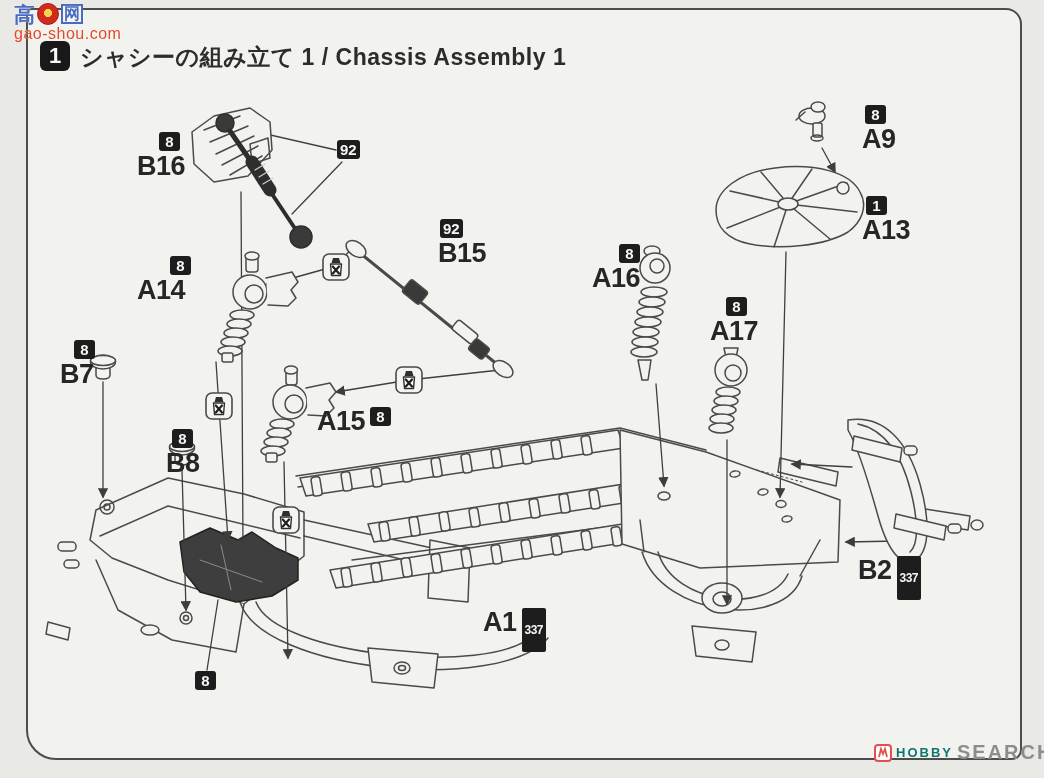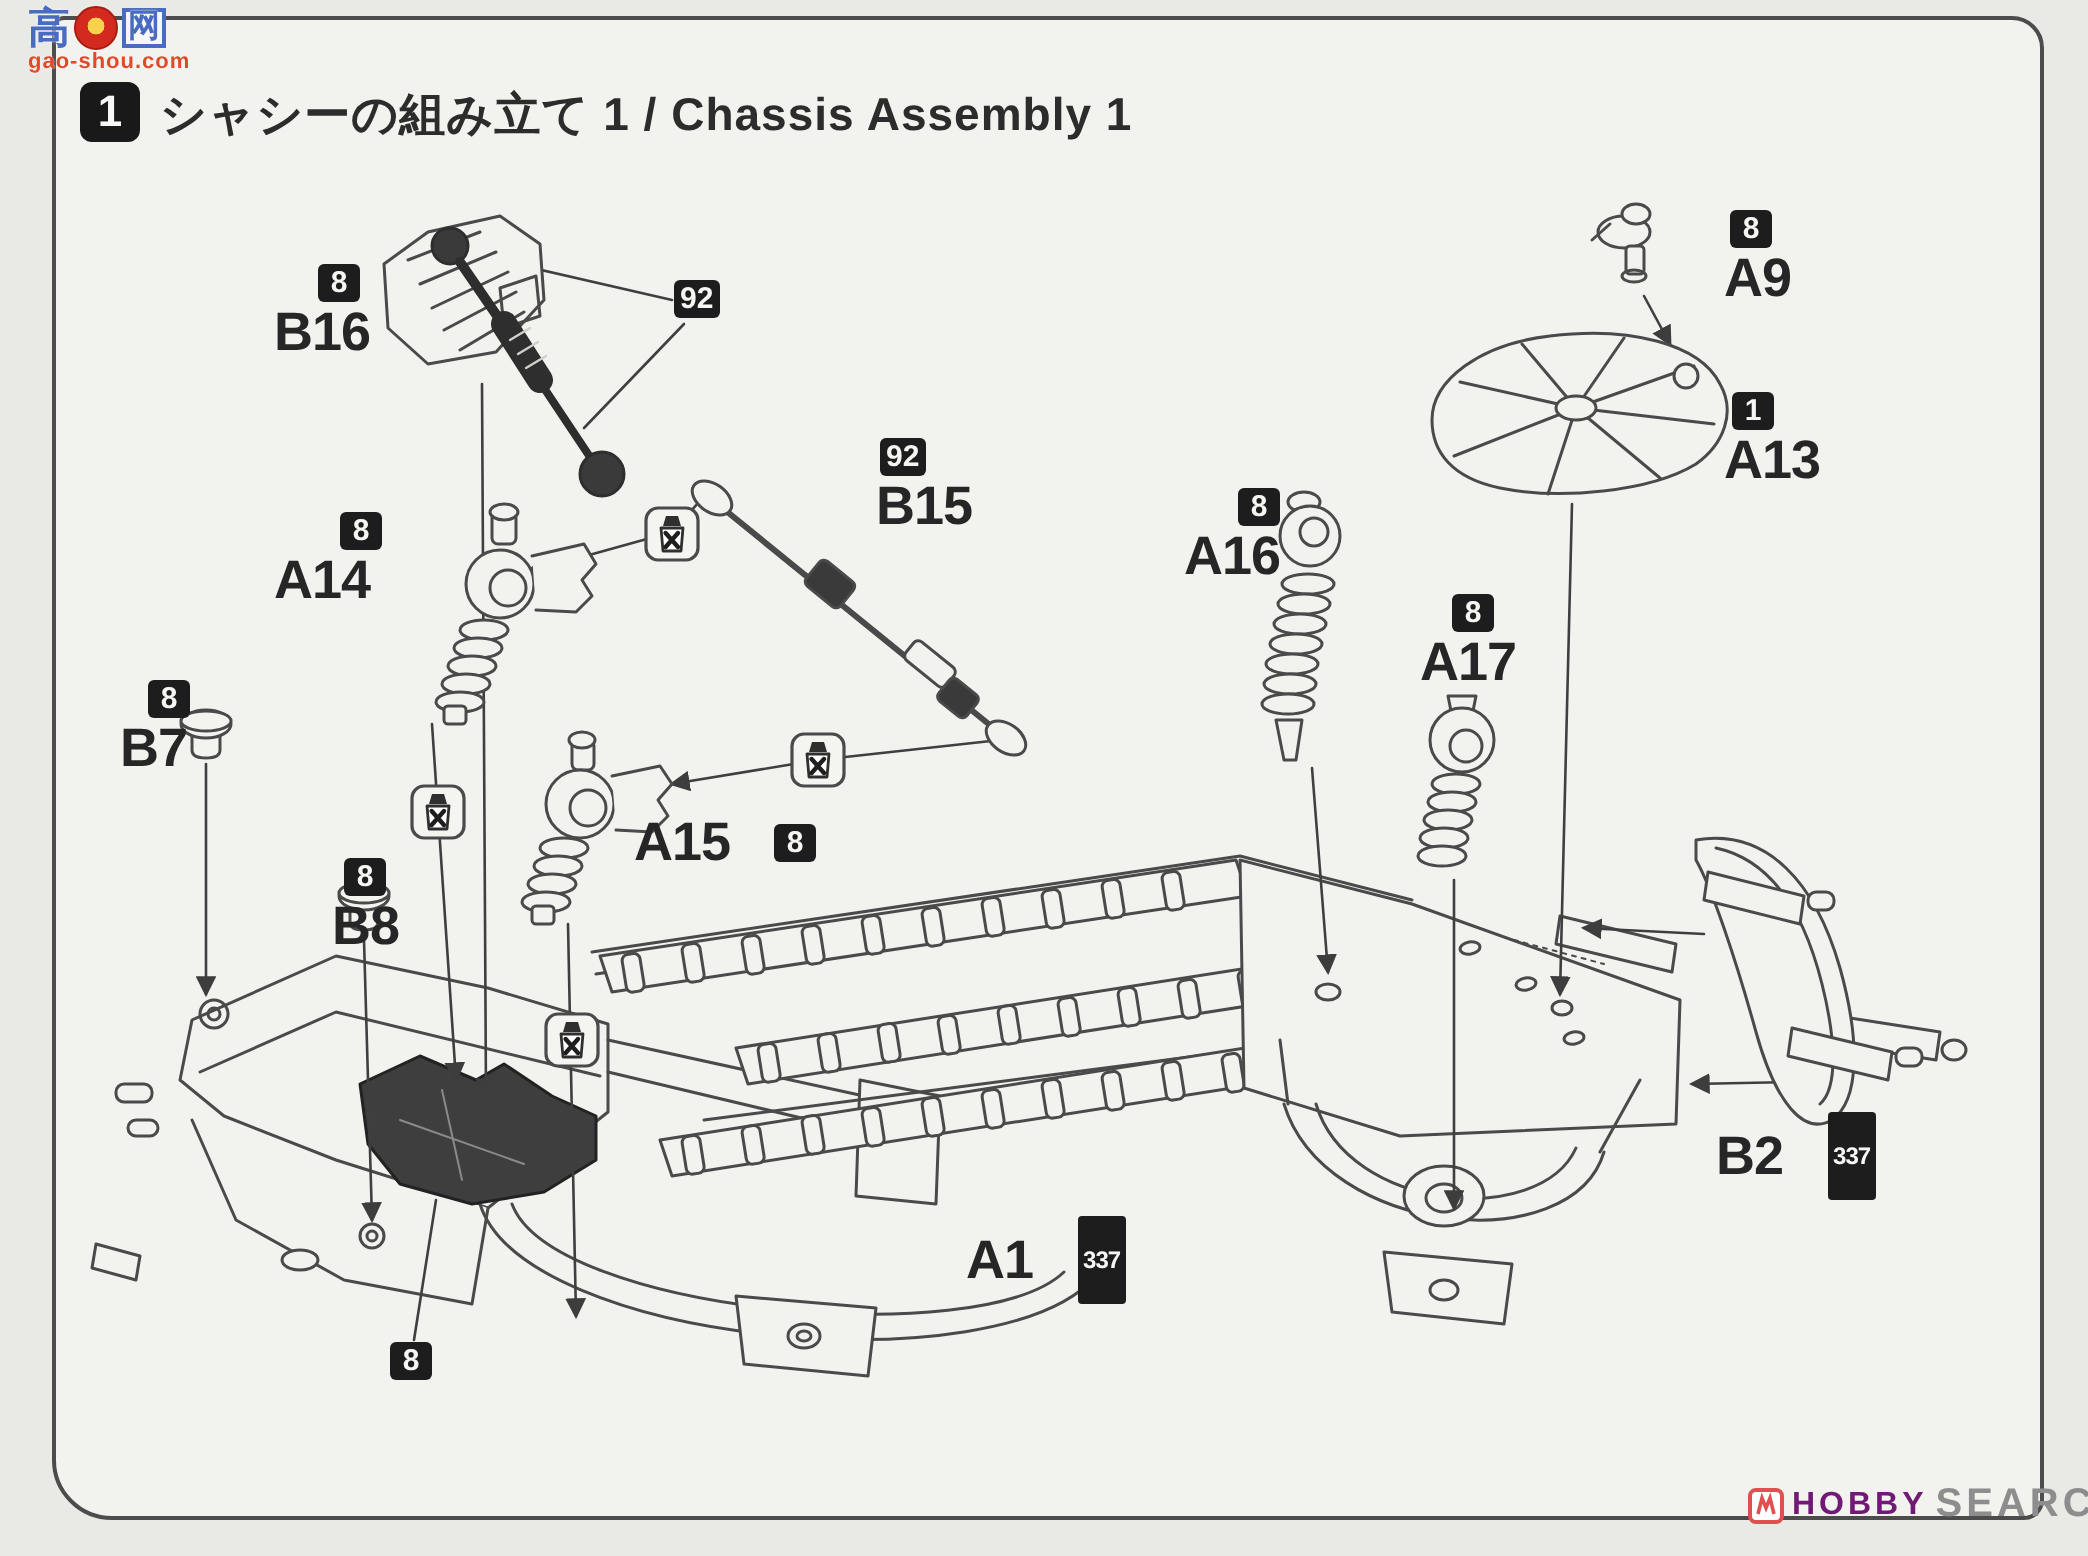--- a/index.html
+++ b/index.html
@@ -21,42 +21,42 @@
     color:#f7f7f5;font-weight:bold;font-size:22px;display:flex;align-items:center;justify-content:center;
     border-radius:6px;
   }
   .steptitle{
     position:absolute;left:80px;top:42px;font-size:23px;font-weight:bold;color:#2c2c2c;
     letter-spacing:0.5px;white-space:nowrap;
   }
   
   .lbl{position:absolute;display:flex;}
   .lbl.col{flex-direction:column;align-items:flex-start;gap:1px;}
-  .lbl.row{flex-direction:row;align-items:center;gap:22px;}
+  .lbl.row{flex-direction:row;gap:5px;}
   .badge{
     display:inline-flex;align-items:center;justify-content:center;
     background:#1d1d1d;color:#f6f6f4;font-weight:bold;font-size:15px;
     height:19px;min-width:15px;padding:0 3px;border-radius:3px;line-height:1;
   }
   .badge.sm{font-size:12px;height:16px;padding:14px 3px;border-radius:2px;letter-spacing:-0.5px;}
   .pname{font-weight:bold;font-size:27px;color:#262626;letter-spacing:-0.5px;line-height:1.05;}
   
   .gaoshou{position:absolute;left:14px;top:3px;z-index:5;}
   .gs-row{display:flex;align-items:center;gap:2px;}
   .gs-char{color:#4a6cc0;font-weight:bold;font-size:21px;line-height:1;
     text-shadow:0 0 1px #ffffff;}
   .gs-char.boxed{border:2px solid #4a6cc0;padding:0 1px;font-size:16px;background:#f6f6f6;}
   .gs-gear{width:20px;height:20px;border-radius:50%;
     background:radial-gradient(circle at 50% 45%, #f7d24a 0 28%, #d22a1e 29% 100%);
     border:1px solid #a81c12;display:inline-block;}
-  .gs-domain{color:#e04a28;font-weight:bold;font-size:11px;letter-spacing:0.5px;margin-top:0px;
+  .gs-domain{color:#e04a28;font-weight:normal;font-size:16px;letter-spacing:0.5px;margin-top:0px;
     text-shadow:0 0 1px #fff;text-align:right;}
   
   .hobbysearch{position:absolute;left:874px;top:741px;display:flex;align-items:center;gap:4px;z-index:5;}
-  .hs-red{color:#701a75;font-weight:bold;font-size:16px;letter-spacing:2px;}
+  .hs-red{color:#0f766e;font-weight:bold;font-size:13px;letter-spacing:2px;}
   .hs-gray{color:#8d8d8d;font-weight:bold;font-size:20px;letter-spacing:2px;}
 </style>
 </head>
 <body>
 
 <div class="panel"></div>
 
 <svg class="art" viewBox="0 0 1044 778" fill="none" stroke="#4a4a4a" stroke-width="1.5" stroke-linejoin="round" stroke-linecap="round">
   <defs>
     <marker id="arw" viewBox="0 0 10 10" refX="8.5" refY="5" markerWidth="8" markerHeight="8" orient="auto-start-reverse">

